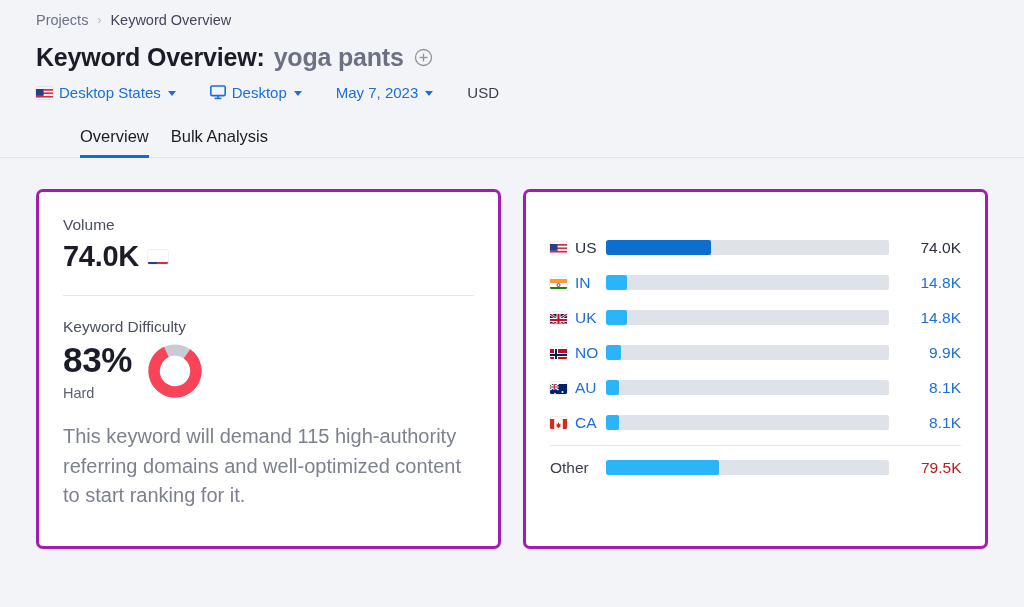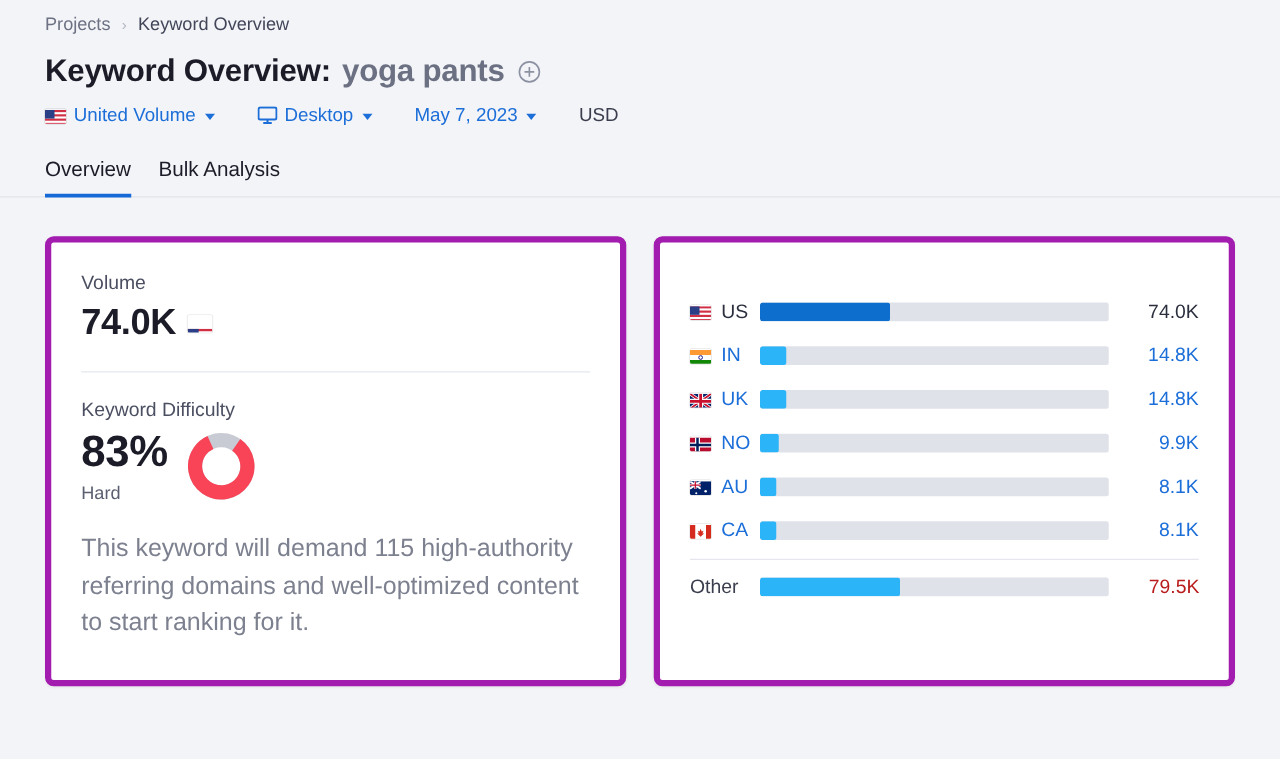--- a/index.html
+++ b/index.html
@@ -101,31 +101,31 @@
     padding-right: 36px;
   }
   .tab {
     font-size: 16.5px;
     color: #1b1c28;
     padding-bottom: 9px;
     cursor: pointer;
     border-bottom: 3px solid transparent;
     margin-bottom: -1px;
   }
-  .tab.active { border-bottom-color: #1569d6; font-weight: normal; }
+  .tab.active { border-bottom-color: #1569d6; font-weight: normal; margin-left: 44px; }
 
   
   .content {
     display: flex;
     gap: 22px;
     padding: 31px 36px 0 36px;
   }
   .card {
     background: #fff;
-    border: 5px solid #a21caf;
+    border: 3px solid #a21caf;
     border-radius: 7px;
     box-shadow: 0 1px 2px rgba(30,35,60,.05);
     flex: 1;
     min-width: 0;
   }
   .card-left { padding: 24px 24px 0 24px; height: 360px; }
   .card-right { padding: 24px 24px 0 24px; height: 360px; }
 
   .metric-label {
     font-size: 15.5px;
@@ -249,21 +249,21 @@
           <rect width="17" height="12" fill="#ffffff"></rect>
           <g fill="#d02f44">
             <rect y="0" width="17" height="1.72"></rect>
               <rect y="3.43" width="17" height="1.72"></rect>
             <rect y="6.86" width="17" height="1.72"></rect>
               <rect y="10.28" width="17" height="1.72"></rect>
           </g>
           <rect width="7.6" height="6.86" fill="#2b3f87"></rect>
         </svg>
       </span>
-      <span>United Volume</span>
+      <span>Desktop States</span>
       <span class="caret"></span>
     </div>
 
     <div class="filter">
       <span style="display:inline-flex;">
         <svg width="16" height="15" viewBox="0 0 16 15">
           <rect x="0.8" y="1" width="14.4" height="9.6" rx="1.4" fill="none" stroke="#1c6ed8" stroke-width="1.6"></rect>
           <line x1="8" y1="10.8" x2="8" y2="13" stroke="#1c6ed8" stroke-width="1.6"></line>
           <line x1="4.6" y1="13.4" x2="11.4" y2="13.4" stroke="#1c6ed8" stroke-width="1.6"></line>
         </svg>

